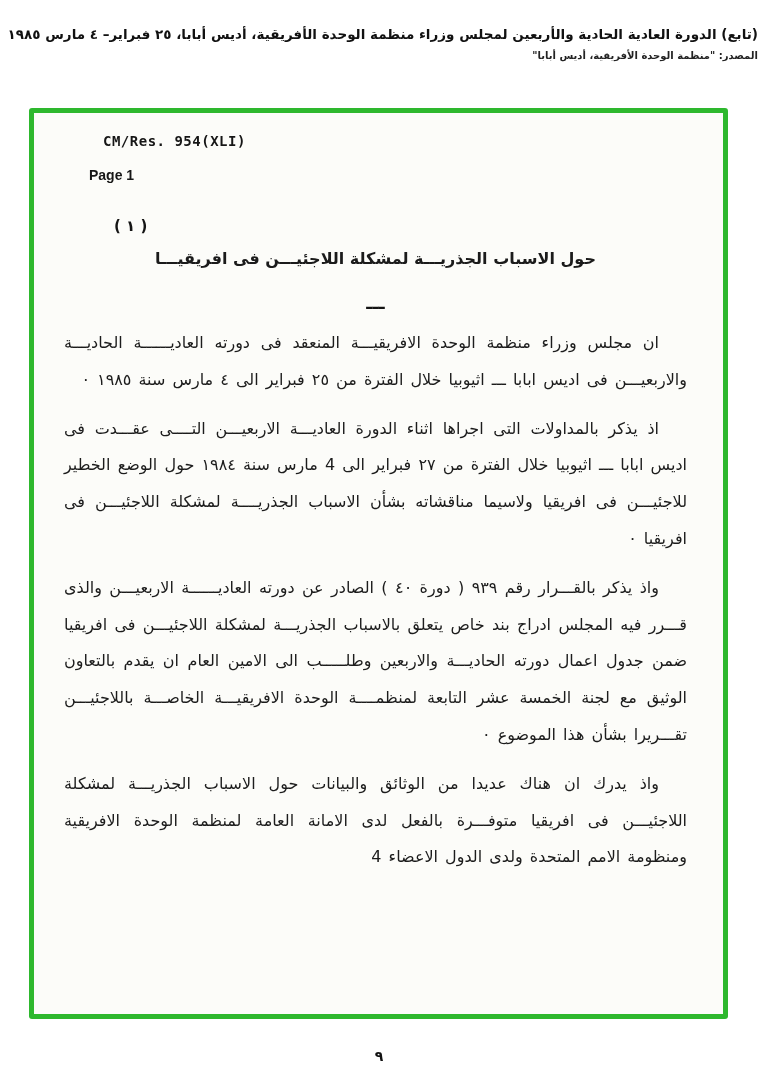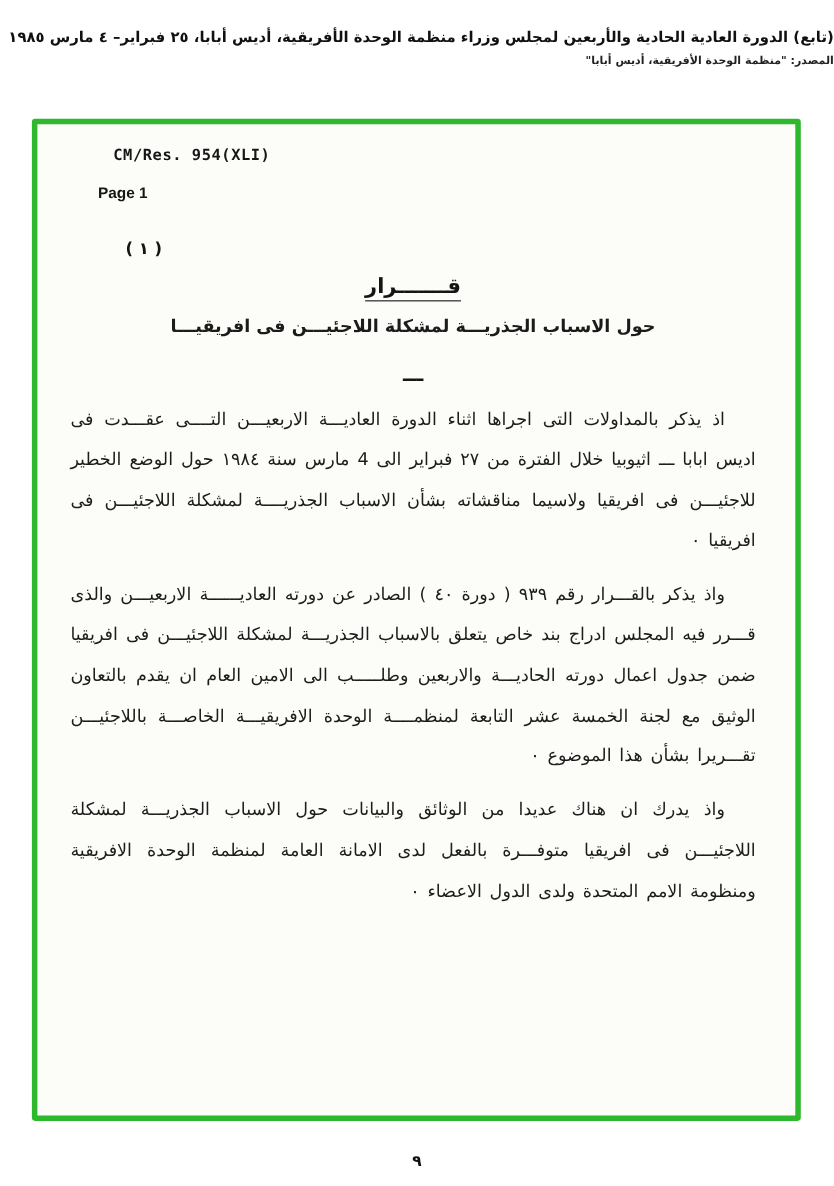--- a/index.html
+++ b/index.html
@@ -128,23 +128,23 @@
   <div class="line1">(تابع)  الدورة العادية الحادية والأربعين لمجلس وزراء منظمة الوحدة الأفريقية، أديس أبابا، ٢٥ فبراير– ٤ مارس ١٩٨٥</div>
   <div class="line2">المصدر:  "منظمة الوحدة الأفريقية، أديس أبابا"</div>
 </div>
 
 <div class="doc-frame">
   <div class="doc-ref">CM/Res. 954(XLI)</div>
   <div class="doc-page-label">Page 1</div>
 
   <div class="doc-body">
     <div class="item-number">( ١ )</div>
-    <div class="doc-title">قـــــــرار</div>
     <div class="doc-subtitle">حول الاسباب الجذريـــة لمشكلة اللاجئيـــن فى افريقيـــا</div>
     <div class="doc-separator">ـــ</div>
 
+    <p class="doc-paragraph">ان مجلس وزراء منظمة الوحدة الافريقيـــة المنعقد  فى دورته العاديــــــة الحاديـــة والاربعيـــن فى اديس ابابا ـــ اثيوبيا خلال الفترة من ٢٥ فبراير الى ٤ مارس سنة ١٩٨٥ ٠</p>
     <p class="doc-paragraph">اذ يذكر بالمداولات التى اجراها اثناء الدورة العاديـــة الاربعيـــن التــــى عقـــدت فى اديس ابابا ـــ اثيوبيا خلال الفترة من  ٢٧  فبراير الى 4 مارس سنة ١٩٨٤ حول الوضع الخطير للاجئيـــن فى افريقيا ولاسيما مناقشاته بشأن الاسباب الجذريــــة لمشكلة اللاجئيـــن فى افريقيا ٠</p>
     <p class="doc-paragraph">واذ يذكر بالقـــرار رقم ٩٣٩ ( دورة ٤٠ )  الصادر عن دورته العاديــــــة الاربعيـــن والذى قـــرر فيه المجلس ادراج بند خاص يتعلق بالاسباب الجذريـــة لمشكلة اللاجئيـــن فى افريقيا ضمن جدول اعمال دورته الحاديـــة والاربعين وطلـــــب الى الامين العام ان يقدم بالتعاون الوثيق مع لجنة الخمسة عشر التابعة لمنظمــــة الوحدة الافريقيـــة الخاصـــة باللاجئيـــن تقـــريرا بشأن هذا الموضوع ٠</p>
-    <p class="doc-paragraph">واذ يدرك ان هناك عديدا من الوثائق والبيانات حول الاسباب الجذريـــة لمشكلة اللاجئيـــن فى افريقيا متوفـــرة بالفعل لدى الامانة العامة لمنظمة الوحدة الافريقية ومنظومة الامم المتحدة ولدى الدول الاعضاء ٠</p>
+    <p class="doc-paragraph">واذ يدرك ان هناك عديدا من الوثائق والبيانات حول الاسباب الجذريـــة لمشكلة اللاجئيـــن فى افريقيا متوفـــرة بالفعل لدى الامانة العامة لمنظمة الوحدة الافريقية ومنظومة الامم المتحدة ولدى الدول الاعضاء 4</p>
   </div>
 </div>
 
 <div class="page-footer">٩</div>
 
 </body></html>

